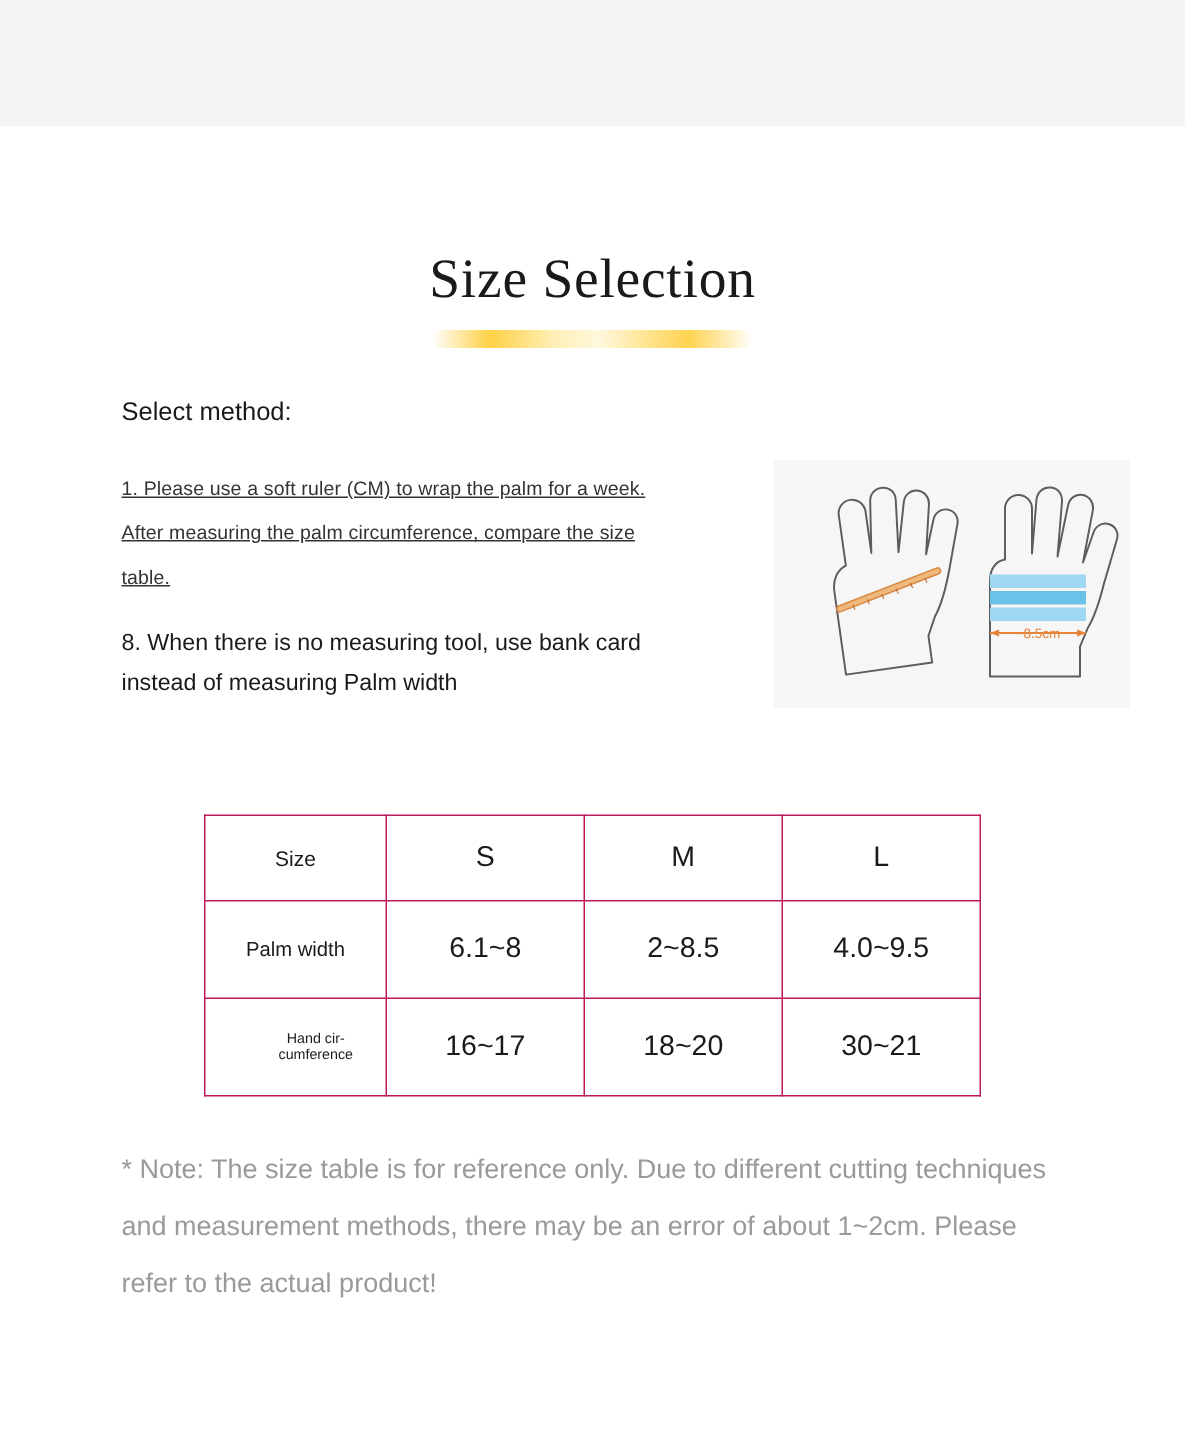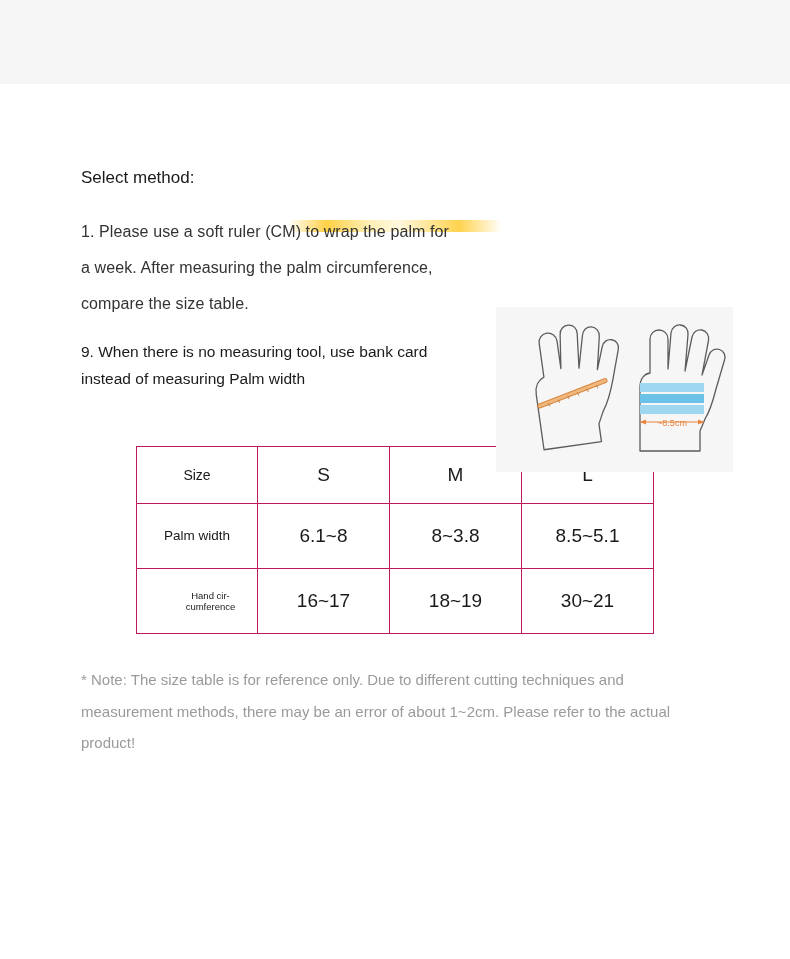--- a/index.html
+++ b/index.html
@@ -94,42 +94,43 @@
     margin-top: 26px;
     height: 180px;
   }
   .steps {
     position: absolute;
     left: 81px;
     top: 0;
     width: 370px;
   }
   .step1 {
-    font-size: 16px;
+    font-size: 13px;
     color: #333;
     line-height: 2.25;
     letter-spacing: 0.1px;
+    text-decoration: underline;
   }
   .step2 {
     margin-top: 14px;
     font-size: 11.5px;
     color: #333;
     letter-spacing: 0.1px;
   }
   .step3 {
     margin-top: 16px;
     font-size: 15.5px;
     color: #1a1a1a;
     line-height: 1.75;
   }
 
   
   .illustration {
     position: absolute;
-    left: 496px;
+    left: 516px;
     top: 307px;
     width: 237px;
     height: 165px;
     background: #f6f6f6;
   }
   .illustration svg { display: block; }
 
   
   .table-wrap {
     margin: 52px auto 0 auto;
@@ -151,67 +152,68 @@
   .row-body td { height: 62px; margin-top: 39px; }
   .hdr-label { font-size: 14px; }
   .hdr-size { font-size: 19px; }
   .lbl-main { font-size: 13.5px; line-height: 1.15; }
   .lbl-small { font-size: 9.5px; line-height: 1.2; color: #1a1a1a; padding-left: 28px; }
   .val { font-size: 19px; }
 
   
   .note {
     margin: 30px 81px 0 81px;
-    font-size: 15px;
+    font-size: 18px;
     line-height: 2.1;
     color: #9a9a9a;
     max-width: 640px;
   }
 </style>
 </head>
 <body>
 
 <div class="page">
 
   <div class="top-band"></div>
 
   <div class="content">
 
     <div class="title-wrap">
       <div class="title-underline"></div>
+      <div class="main-title">Size Selection</div>
     </div>
 
     <div class="select-method">Select method:</div>
 
     <div class="method-area">
       <div class="steps">
         <div class="step1">1. Please use a soft ruler (CM) to wrap the palm for a week. After measuring the palm circumference, compare the size table.</div>
-        <div class="step3">9. When there is no measuring tool, use bank card instead of measuring Palm width</div>
+        <div class="step3">8. When there is no measuring tool, use bank card instead of measuring Palm width</div>
       </div>
     </div>
 
     <div class="table-wrap">
       <table class="size-table">
         <tbody>
           <tr class="row-head">
             <td class="col-label hdr-label">Size</td>
             <td class="hdr-size">S</td>
             <td class="hdr-size">M</td>
             <td class="hdr-size">L</td>
           </tr>
           <tr class="row-body">
             <td class="col-label lbl-main">Palm width</td>
             <td class="val">6.1~8</td>
-            <td class="val">8~3.8</td>
-            <td class="val">8.5~5.1</td>
+            <td class="val">2~8.5</td>
+            <td class="val">4.0~9.5</td>
           </tr>
           <tr class="row-body">
             <td class="col-label lbl-small">Hand cir-<br>cumference</td>
             <td class="val">16~17</td>
-            <td class="val">18~19</td>
+            <td class="val">18~20</td>
             <td class="val">30~21</td>
           </tr>
         </tbody>
       </table>
     </div>
 
     <div class="note">* Note: The size table is for reference only. Due to different cutting techniques and measurement methods, there may be an error of about 1~2cm. Please refer to the actual product!</div>
   </div>
 
   <div class="illustration">

